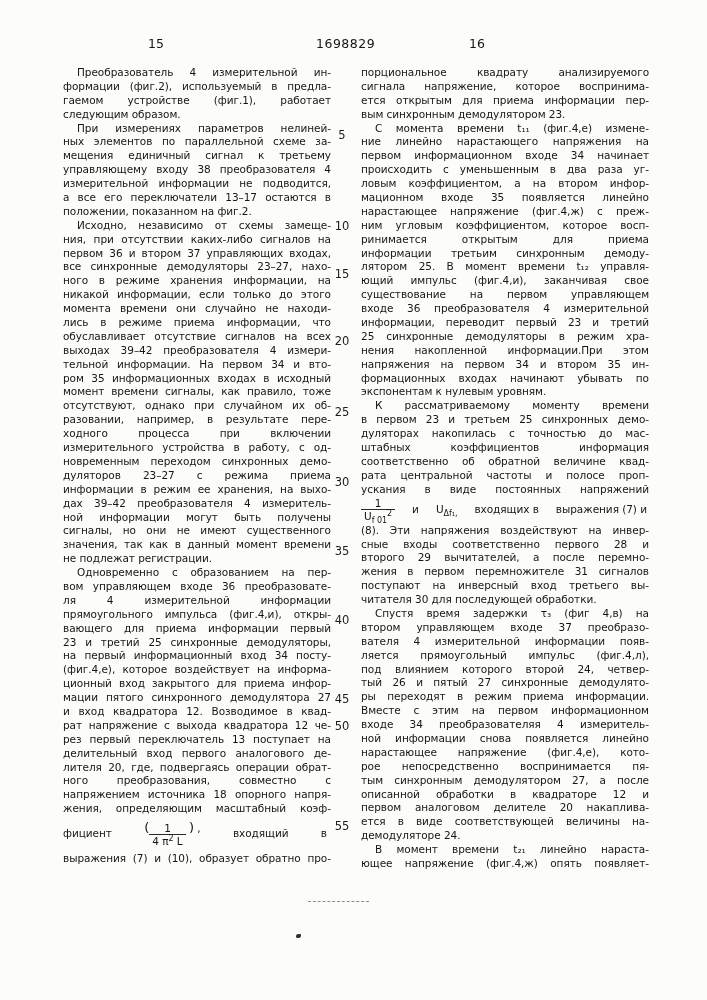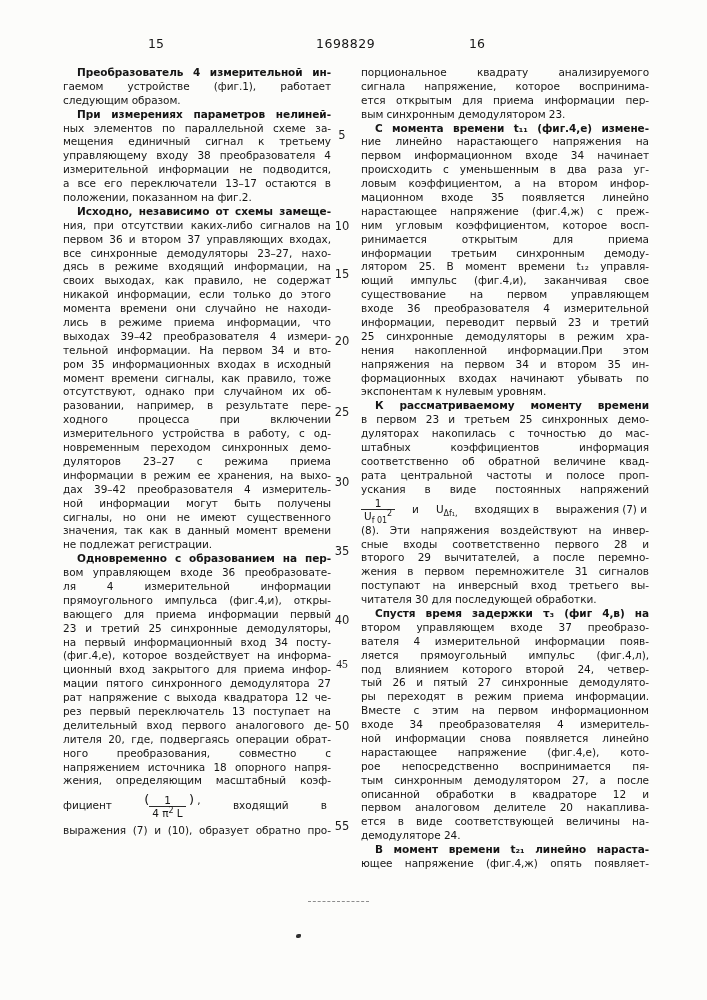--- a/index.html
+++ b/index.html
@@ -16,21 +16,21 @@
   .col { position:absolute; top:66px; }
   .col-left  { left:63px;  width:268px; }
   .col-right { left:361px; width:288px; }
 
   .line {
     height:13.9px; line-height:13.9px; font-size:10.5px;
     letter-spacing:-0.05px; overflow:hidden;
     text-align:justify; text-align-last:justify;
     color:#151515;
   }
-  .line.indent   { text-indent:14px;font-weight:bold; }
+  .line.indent   { text-indent:14px; }
   .line.para-end { text-align-last:left; }
 
   .line.formula { display:flex; align-items:center; justify-content:space-between; overflow:visible; }
   .formula-left  { height:36px; padding:0 4px 0 0; }
   .formula-right { height:27px; padding:0 2px 0 0; }
   .frac { display:inline-flex; flex-direction:column; align-items:center; line-height:11px; font-size:10.5px; }
   .frac .den { border-top:1px solid #2a2a2a; padding:1px 3px 0 3px; }
   .sup { font-size:8px;  position:relative; top:-4px; }
   .sub { font-size:8px;  position:relative; top:3px; }
   .paren { font-size:13px; }
@@ -54,38 +54,39 @@
 
 <div class="page">
   <div class="page-header">
     <span class="pagenum-left">15</span>
     <span class="patentnum">1698829</span>
     <span class="pagenum-right">16</span>
   </div>
 
   <div class="col col-left" id="col-left">
       <div class="line indent">Преобразователь 4 измерительной ин-</div>
+      <div class="line">формации (фиг.2), используемый в предла-</div>
       <div class="line">гаемом устройстве (фиг.1), работает</div>
       <div class="line para-end">следующим образом.</div>
       <div class="line indent">При измерениях параметров нелиней-</div>
       <div class="line">ных элементов по параллельной схеме за-</div>
       <div class="line">мещения единичный сигнал к третьему</div>
       <div class="line">управляющему входу 38 преобразователя 4</div>
       <div class="line">измерительной информации не подводится,</div>
       <div class="line">а все его переключатели 13–17 остаются в</div>
       <div class="line para-end">положении, показанном на фиг.2.</div>
       <div class="line indent">Исходно, независимо от схемы замеще-</div>
       <div class="line">ния, при отсутствии каких-либо сигналов на</div>
       <div class="line">первом 36 и втором 37 управляющих входах,</div>
       <div class="line">все синхронные демодуляторы 23–27, нахо-</div>
-      <div class="line">дясь в режиме входящий информации, на</div>
-      <div class="line">своих выходах, как правило, не содержат</div>
+      <div class="line">ного в режиме хранения информации, на</div>
       <div class="line">никакой информации, если только до этого</div>
       <div class="line">момента времени они случайно не находи-</div>
       <div class="line">лись в режиме приема информации, что</div>
+      <div class="line">обуславливает отсутствие сигналов на всех</div>
       <div class="line">выходах 39–42 преобразователя 4 измери-</div>
       <div class="line">тельной информации. На первом 34 и вто-</div>
       <div class="line">ром 35 информационных входах в исходный</div>
       <div class="line">момент времени сигналы, как правило, тоже</div>
       <div class="line">отсутствуют, однако при случайном их об-</div>
       <div class="line">разовании, например, в результате пере-</div>
       <div class="line">ходного процесса при включении</div>
       <div class="line">измерительного устройства в работу, с од-</div>
       <div class="line">новременным переходом синхронных демо-</div>
       <div class="line">дуляторов 23–27 с режима приема</div>
@@ -98,20 +99,21 @@
       <div class="line indent">Одновременно с образованием на пер-</div>
       <div class="line">вом управляющем входе 36 преобразовате-</div>
       <div class="line">ля 4 измерительной информации</div>
       <div class="line">прямоугольного импульса (фиг.4,и), откры-</div>
       <div class="line">вающего для приема информации первый</div>
       <div class="line">23 и третий 25 синхронные демодуляторы,</div>
       <div class="line">на первый информационный вход 34 посту-</div>
       <div class="line">(фиг.4,е), которое воздействует на информа-</div>
       <div class="line">ционный вход закрытого для приема инфор-</div>
       <div class="line">мации пятого синхронного демодулятора 27</div>
+      <div class="line">и вход квадратора 12. Возводимое в квад-</div>
       <div class="line">рат напряжение с выхода квадратора 12 че-</div>
       <div class="line">рез первый переключатель 13 поступает на</div>
       <div class="line">делительный вход первого аналогового де-</div>
       <div class="line">лителя 20, где, подвергаясь операции обрат-</div>
       <div class="line">ного преобразования, совместно с</div>
       <div class="line">напряжением источника 18 опорного напря-</div>
       <div class="line">жения, определяющим масштабный коэф-</div>
       <div class="line formula formula-left">
         <span>фициент</span>
         <span><span class="paren">(</span><span class="frac">
@@ -193,20 +195,20 @@
     </div>
   <div id="gutter">
       <div class="gutter-num" style="top: 128px;">5</div>
       <div class="gutter-num" style="top: 195px; margin-top: 24px;">10</div>
       <div class="gutter-num" style="top: 267px;">15</div>
       <div class="gutter-num" style="top: 334px;">20</div>
       <div class="gutter-num" style="top: 405px;">25</div>
       <div class="gutter-num" style="top: 475px;">30</div>
       <div class="gutter-num" style="top: 544px;">35</div>
       <div class="gutter-num" style="top: 613px;">40</div>
-      <div class="gutter-num" style="top: 658px; font-family: Liberation Serif, serif;">45</div>
+      <div class="gutter-num" style="top: 692px;">45</div>
       <div class="gutter-num" style="top: 719px;">50</div>
       <div class="gutter-num" style="top: 819px;">55</div>
     </div>
 
   <div class="dashed-sep"></div>
   <div class="ink-speck"></div>
 </div>
 
 </body></html>

